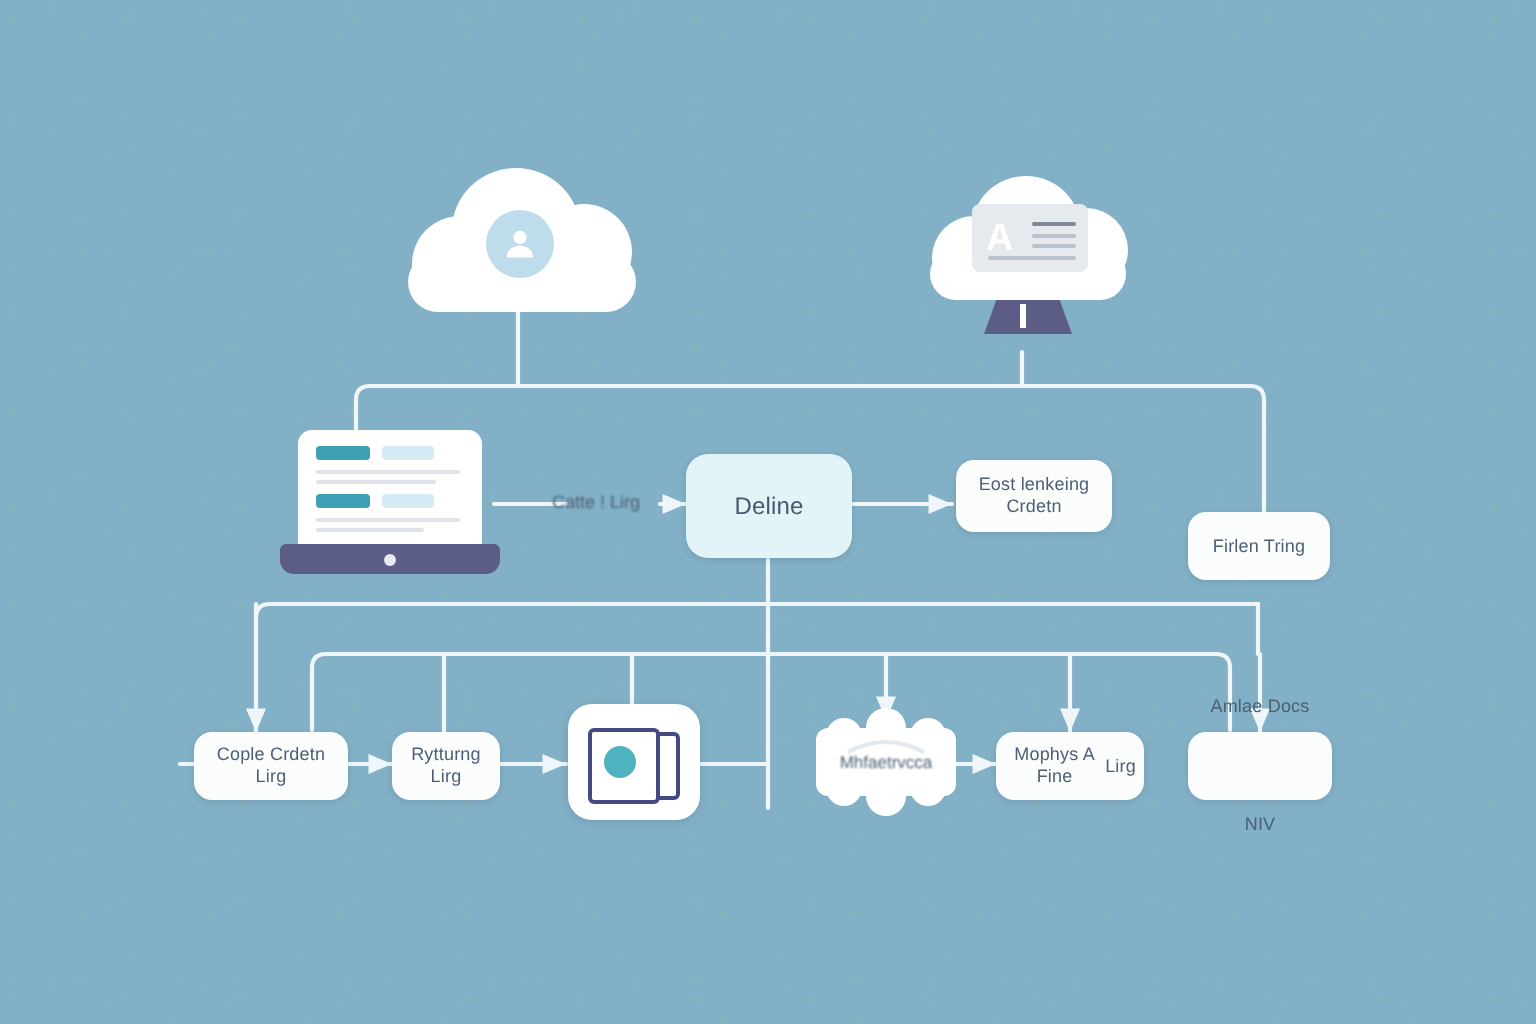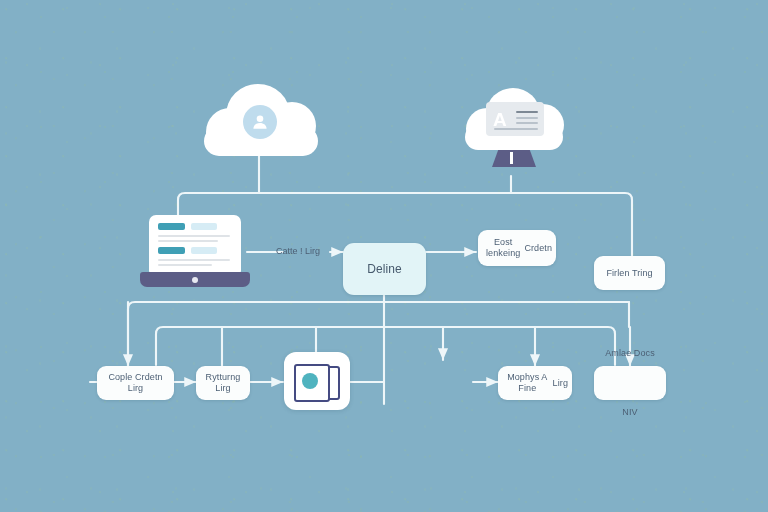--- a/index.html
+++ b/index.html
@@ -51,21 +51,20 @@
     letter-spacing: .1px;
     padding: 2px 4px;
     box-sizing: border-box;
     filter: blur(.35px);
   }
   .box.accent {
     background: #e2f4f7;
     border-radius: 11px;
     font-size: 12px;
     color: #46596d;
-    margin-top: 16px;
   }
 
   
   .cloud { position: absolute; }
   .cloud .puff {
     position: absolute;
     background: #ffffff;
     border-radius: 50%;
   }
   .cloud .body {
@@ -267,21 +266,21 @@
       <div class="ui-bar grey" style="left:9px;  top:49px; width:54px; height:2.4px;"></div>
     </div>
     <div class="laptop-base" style="left:0px; top:57px; width:110px; height:15px;"></div>
     <div class="laptop-notch" style="left:52px; top:62px; width:6px; height:6px;"></div>
   </div>
 
   <div class="edge-label" style="left:266px; top:246px; width:64px;">Catte ! Lirg</div>
 
   <div class="box accent" style="left:343px; top:227px; width:83px; height:52px;">Deline</div>
 
-  <div class="box" style="left:478px; top:230px; width:78px; height:36px; ">
+  <div class="box" style="left:478px; top:230px; width:78px; height:36px; flex-direction:column;">
     <span>Eost lenkeing</span>
     <span>Crdetn</span>
   </div>
 
   <div class="box" style="left:594px; top:256px; width:71px; height:34px;">Firlen Tring</div>
 
   <div class="box" style="left:97px; top:366px; width:77px; height:34px; flex-direction:column;">
     <span>Cople Crdetn</span>
     <span>Lirg</span>
   </div>
@@ -294,20 +293,35 @@
   <div class="tile" style="left:284px; top:352px; width:66px; height:58px;">
     <div class="photo" style="left:28px; top:14px; width:24px; height:30px;">
       <div class="photo-mini" style="left:3px; top:4px; width:13px; height:2px;"></div>
       <div class="photo-mini" style="left:3px; top:9px; width:13px; height:12px;"></div>
     </div>
     <div class="photo" style="left:10px; top:12px; width:32px; height:34px;">
       <div class="photo-dot" style="left:6px; top:7px; width:16px; height:16px;"></div>
     </div>
   </div>
 
+  <div class="gear-wrap" style="left:406px; top:350px; width:74px; height:62px;">
+    <svg width="74" height="62" viewBox="0 0 74 62">
+      <g fill="#ffffff">
+        <rect x="2" y="14" width="70" height="34" rx="6"></rect>
+        <circle cx="16" cy="18" r="9"></circle>
+        <circle cx="37" cy="14" r="10"></circle>
+        <circle cx="58" cy="18" r="9"></circle>
+        <circle cx="16" cy="44" r="9"></circle>
+        <circle cx="37" cy="48" r="10"></circle>
+        <circle cx="58" cy="44" r="9"></circle>
+      </g>
+      <path d="M18 26 Q37 16 56 26" fill="none" stroke="#dfe9ef" stroke-width="2"></path>
+    </svg>
+    <div class="gear-label">Mhfaetrvcca</div>
+  </div>
 
   <div class="box" style="left:498px; top:366px; width:74px; height:34px; ">
     <span>Mophys A Fine</span>
     <span>Lirg</span>
   </div>
 
   <div class="box" style="left:594px; top:366px; width:72px; height:34px; flex-direction:column;gap:48px;">
     <span>Amlae Docs</span>
     <span>NIV</span>
   </div>

